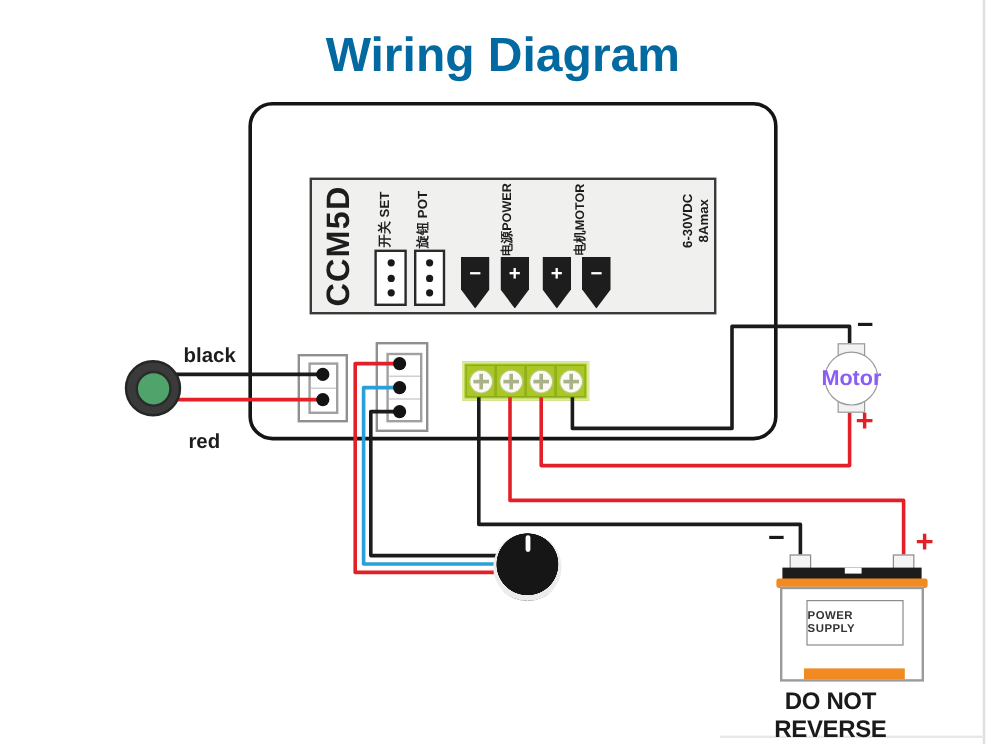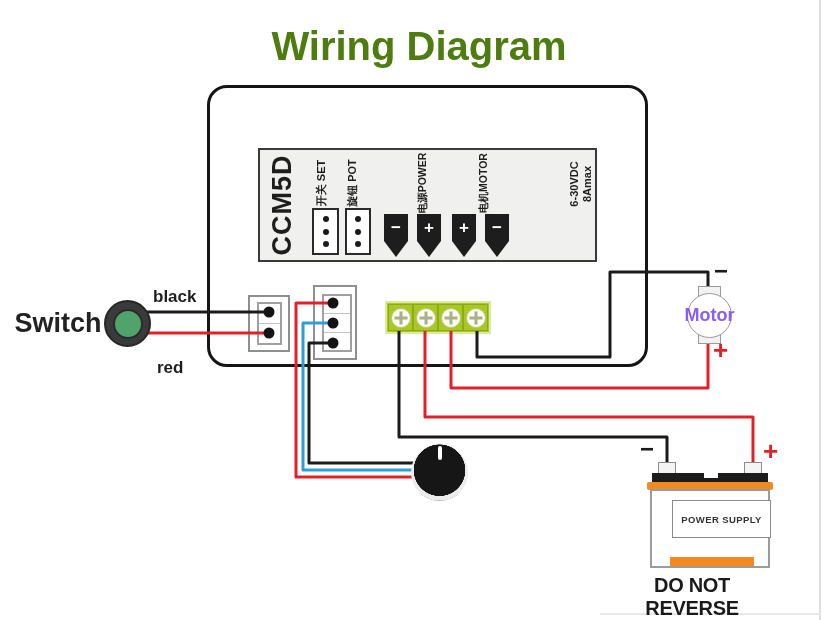--- a/index.html
+++ b/index.html
@@ -4,21 +4,21 @@
 <style>
   * { margin:0; padding:0; box-sizing:border-box; }
   body { background:#fff; font-family:"Liberation Sans","DejaVu Sans",sans-serif; }
   .canvas { position:relative; width:826px; height:620px; background:#fff; overflow:hidden; }
 
   
   .edge-v { position:absolute; left:819px; top:0; width:2px; height:620px; background:#dedede; z-index:0; }
   .edge-h { position:absolute; left:600px; top:613px; width:220px; height:2px; background:#e8e8e8; z-index:0; }
 
   .title { position:absolute; left:254px; top:24px; width:330px; text-align:center;
-           font-size:40px; font-weight:800; color:#4d7c0f; letter-spacing:0px; z-index:4; }
+           font-size:40px; font-weight:800; color:#0369a1; letter-spacing:0px; z-index:4; }
 
   
   .controller { position:absolute; left:207px; top:85px; width:441px; height:282px;
                 border:3px solid #151515; border-radius:20px; background:#fff; z-index:1; }
 
   
   .panel { position:absolute; left:258px; top:148px; width:339px; height:114px;
            background:#f0f0ef; border:2px solid #3a3a3a; z-index:2; }
   .vtext { position:absolute; transform:translate(-50%,-50%) rotate(-90deg);
            white-space:nowrap; color:#1d1d1d; font-weight:700; z-index:2; }
@@ -91,21 +91,21 @@
                font-size:19px; font-weight:800; color:#1d1d1d; z-index:4; }
 
   
   .bat-post { position:absolute; width:18px; height:13px; background:#f4f4f4; border:1.5px solid #8c8c8c; z-index:4; }
   .bat-top { position:absolute; left:652px; top:473px; width:116px; height:10px; background:#1c1c1c; z-index:4; }
   .bat-top .notch { position:absolute; left:52px; top:0; width:14px; height:5px; background:#fff; }
   .bat-band { position:absolute; left:647px; top:482px; width:126px; height:8px;
               background:var(--battery-orange,#f08a21); border-radius:2px; z-index:4; }
   .bat-body { position:absolute; left:650px; top:489px; width:120px; height:79px;
               background:#fff; border:2px solid #9b9b9b; z-index:4; }
-  .bat-label { position:absolute; left:672px; top:500px; width:99px; height:38px; border:1.5px solid #8b8b8b;
+  .bat-label { position:absolute; left:672px; top:500px; width:81px; height:38px; border:1.5px solid #8b8b8b;
                background:#fff; display:flex; align-items:center; justify-content:center;
                font-size:9.5px; font-weight:700; letter-spacing:0.4px; color:#333; z-index:5; }
   .bat-strip { position:absolute; left:670px; top:557px; width:84px; height:9px;
                background:var(--battery-orange,#f08a21); z-index:5; }
   .bat-warning { position:absolute; left:612px; top:574px; width:160px; text-align:center;
                  font-size:20px; font-weight:800; letter-spacing:-0.3px; color:#1a1a1a; z-index:4; }
 </style>
 </head>
 <body>
 
@@ -196,21 +196,20 @@
     <path class="wire red" d="M425,331 L425,417 L753,417 L753,464"></path>
     <path class="wire red" d="M451,331 L451,388 L708,388 L708,338"></path>
     <path class="wire black" d="M477,331 L477,357 L610,357 L610,272 L708,272 L708,290"></path>
     <circle class="pin-dot" cx="269" cy="312" r="5.5"></circle>
     <circle class="pin-dot" cx="269" cy="333" r="5.5"></circle>
     <circle class="pin-dot" cx="333" cy="303" r="5.5"></circle>
     <circle class="pin-dot" cx="333" cy="323" r="5.5"></circle>
     <circle class="pin-dot" cx="333" cy="343" r="5.5"></circle>
   </svg>
 
-  <div class="switch-label">Switch</div>
   <div class="switch-btn">
     <div class="cap"></div>
   </div>
   <div class="wire-tag" style="left:153px; top:287px;">black</div>
   <div class="wire-tag" style="left:157px; top:358px;">red</div>
 
   <div class="motor-tab" style="left:698px; top:286px;"></div>
   <div class="motor-tab" style="left:698px; top:333px;"></div>
   <div class="motor-body">Motor</div>
   <div class="sign neg" style="left:714px; top:257px;">−</div>

